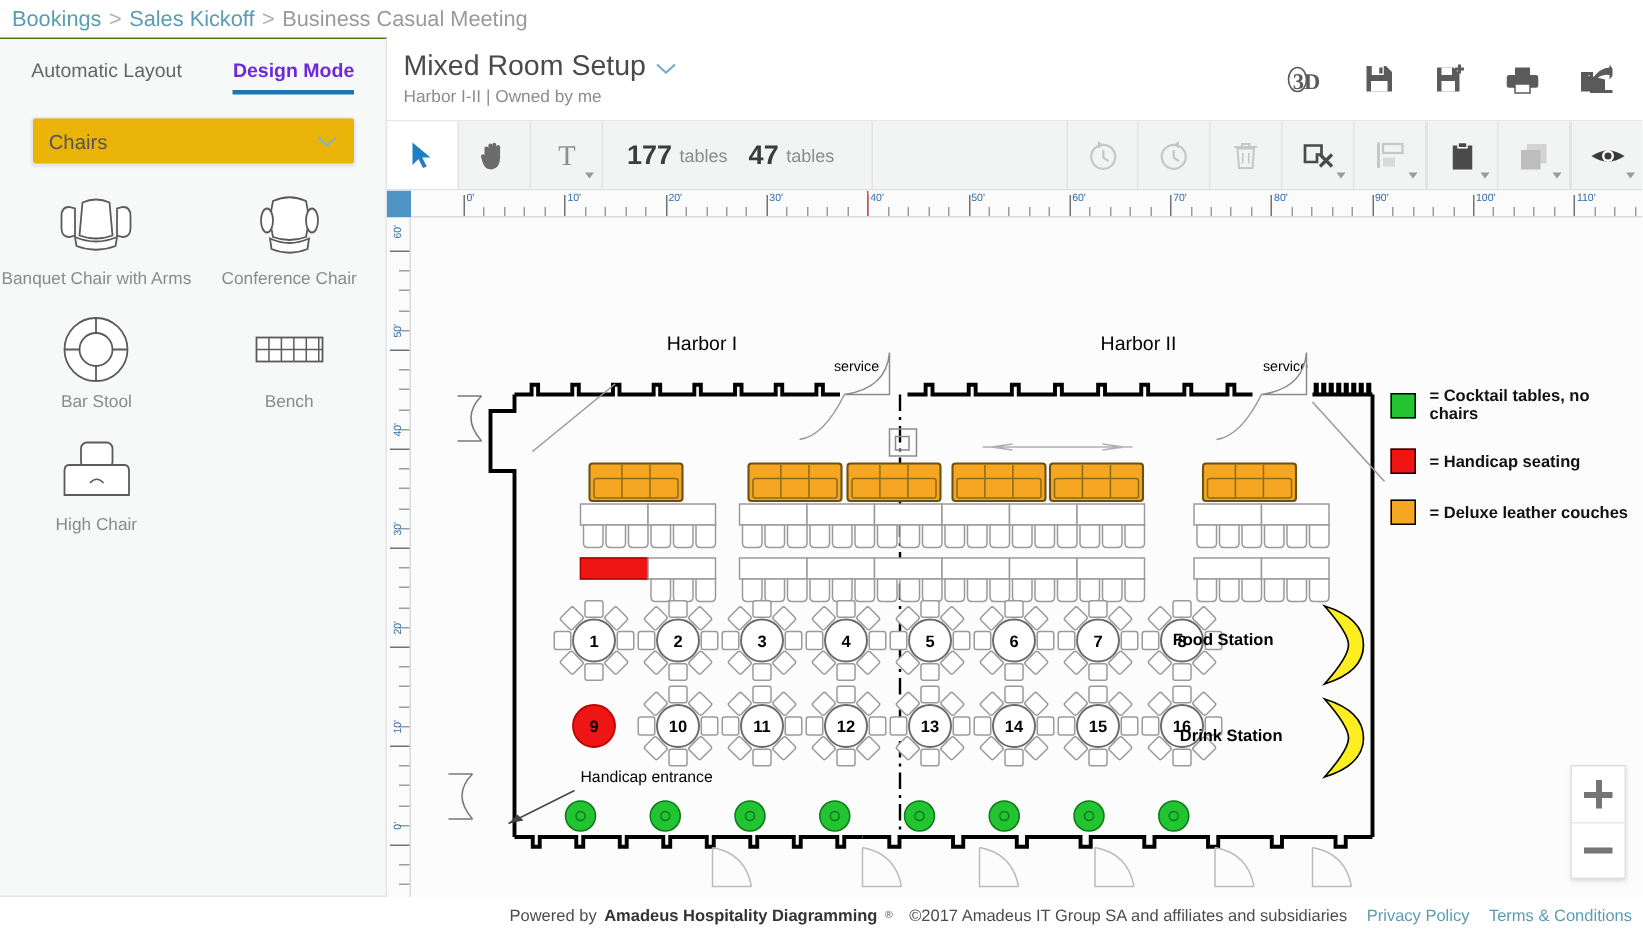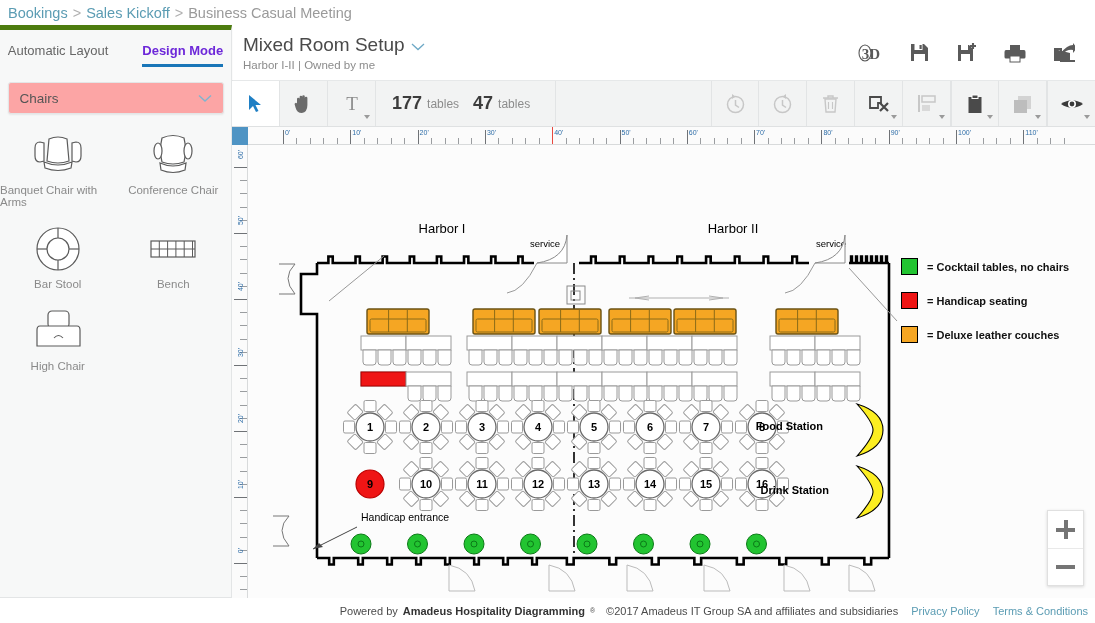--- a/index.html
+++ b/index.html
@@ -28,43 +28,43 @@
 
   
   #shell {
     position: absolute; top: 25px; left: 0;
     width: 1095px; height: 573px;
     display: flex;
   }
 
   
   #left-panel {
-    width: 232px; height: 573px;
+    width: 258px; height: 573px;
     background: #f7f8f8;
     border: 1px solid #e3e5e6;
-    border-top: 5px solid #4d7c0f;
+    border-top: 1px solid #4d7c0f;
     border-left: none;
     position: relative;
     box-shadow: 0 1px 2px rgba(0,0,0,.05);
   }
   #mode-tabs {
     display: flex; justify-content: center;
     gap: 34px;
     padding-top: 13px;
     font-size: 13px;
   }
   .mode-tab { color: #666; cursor: pointer; padding-bottom: 6px; }
   .mode-tab.active {
     color: #6d28d9; font-weight: bold;
     border-bottom: 3px solid #1976b8;
   }
   #category-select {
     margin: 15px auto 0;
     width: 216px; height: 32px;
-    background: #fca5a5;
+    background: #eab308;
     border: 1px solid #e4e6e7;
     border-radius: 3px;
     box-shadow: 0 1px 2px rgba(0,0,0,.07);
     display: flex; align-items: center;
     padding: 0 11px;
     font-size: 13.5px; color: #555;
     cursor: pointer;
   }
   #category-select .chev { margin-left: auto; }
   #item-grid {

